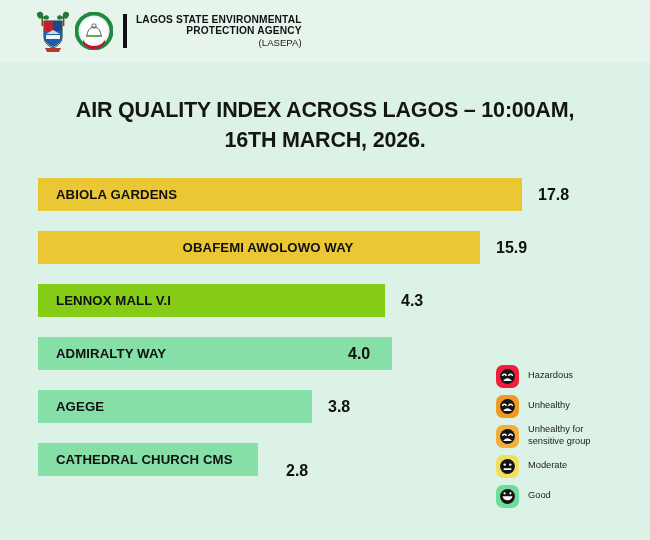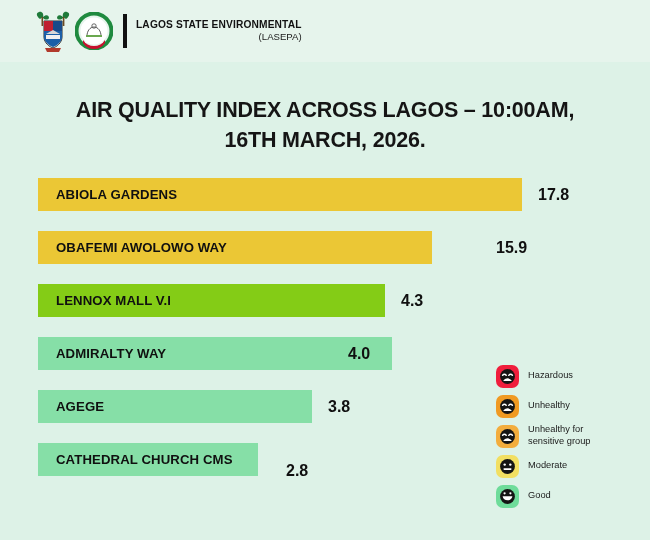--- a/index.html
+++ b/index.html
@@ -196,38 +196,39 @@
         <circle cx="19" cy="14" r="2.2" fill="none" stroke="#444" stroke-width="0.8"></circle>
         <path d="M8 28 A13 13 0 0 0 30 28 L30 31 A13 13 0 0 1 8 31 Z" fill="#c8102e"></path>
         <text x="19" y="31.2" font-family="Liberation Sans, sans-serif" font-size="4.4" fill="#ffffff" text-anchor="middle" font-weight="bold">LASEPA</text>
       </svg>
     </span>
 
     <span class="divider-bar"></span>
 
     <div class="agency-text">
       <span class="agency-line">LAGOS STATE ENVIRONMENTAL</span>
+      <span class="agency-line">PROTECTION AGENCY</span>
       <span class="agency-abbr">(LASEPA)</span>
     </div>
   </div>
 
   <div class="title">
     <span>AIR QUALITY INDEX ACROSS LAGOS – 10:00AM,</span>
     <span class="tl2">16TH MARCH, 2026.</span>
   </div>
 
   <div class="chart" id="chart">
       <div class="row">
         <div class="bar" style="width: 484px; background: rgb(235, 199, 53);">
           <span class="bar-label">ABIOLA GARDENS</span>
         </div>
         <span class="bar-value" style="left: 538px;">17.8</span>
       </div>
       <div class="row">
-        <div class="bar" style="width: 394px; background: rgb(235, 199, 53);">
+        <div class="bar" style="width: 442px; background: rgb(235, 199, 53); justify-content: center;">
           <span class="bar-label">OBAFEMI AWOLOWO WAY</span>
         </div>
         <span class="bar-value" style="left: 496px;">15.9</span>
       </div>
       <div class="row">
         <div class="bar" style="width: 347px; background: #84cc16;">
           <span class="bar-label">LENNOX MALL V.I</span>
         </div>
         <span class="bar-value" style="left: 401px;">4.3</span>
       </div>

